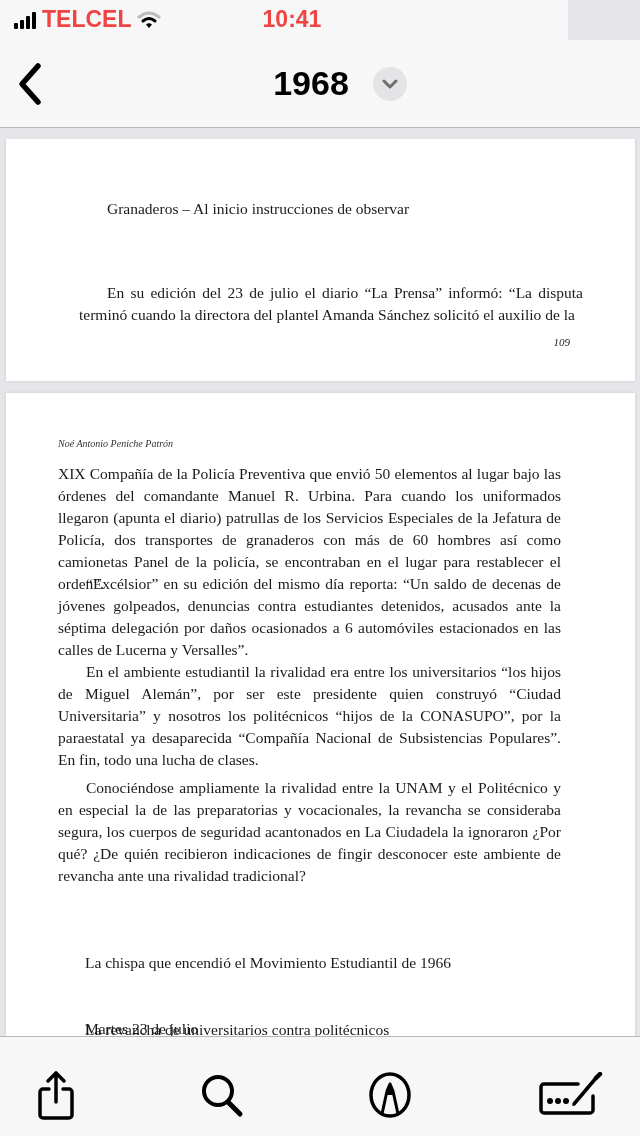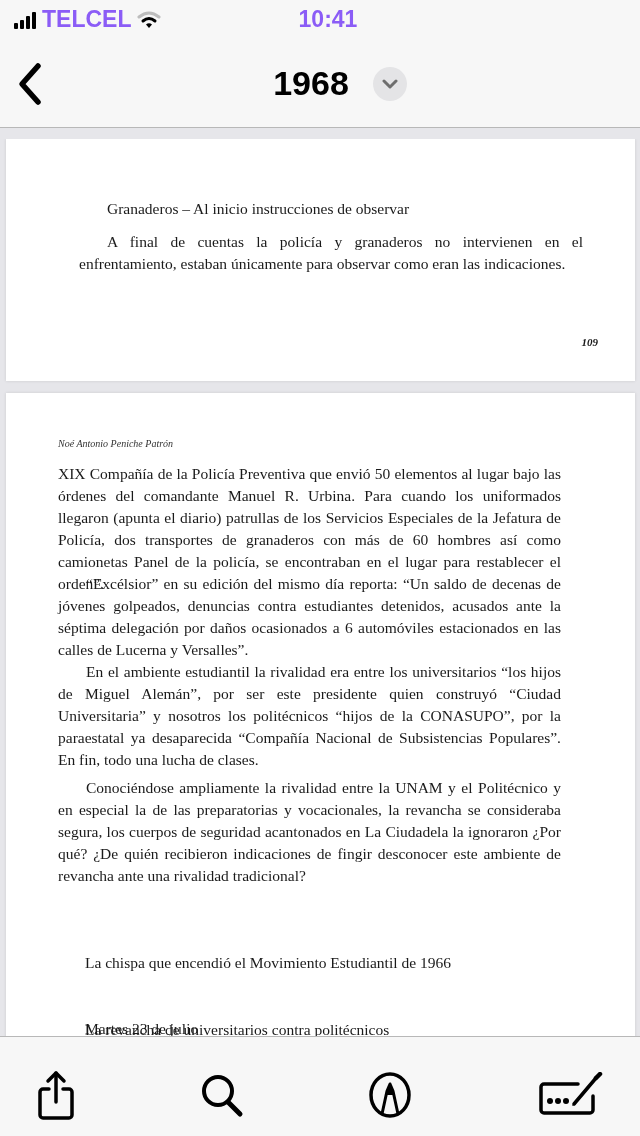--- a/index.html
+++ b/index.html
@@ -2,25 +2,25 @@
 <html><head>
   <meta charset="utf-8">
   <style>
     * { box-sizing: border-box; margin: 0; padding: 0; }
     html, body {
       width: 640px; height: 1136px; overflow: hidden;
       background: #e6e6ea;
       font-family: "Liberation Sans", sans-serif;
     }
     .status-bar {
-      position: absolute; top: 0; left: 0; width: 640px; height: 40px;
+      position: absolute; top: 0; left: 0; width: 568px; height: 40px;
       background: #f7f7f7;
       display: flex; align-items: center;
       font-family: "Liberation Sans", sans-serif;
-      font-weight: bold; font-size: 23px; color: #8b5cf6;
+      font-weight: bold; font-size: 23px; color: #ef4444;
     }
     .sb-left { position: absolute; left: 14px; top: 6px; display: flex; align-items: center; gap: 6px; }
     .sb-center { position: absolute; left: 16px; right: 0; top: 6px; text-align: center; }
     .sb-right { position: absolute; right: 14px; top: 6px; display: flex; align-items: center; gap: 6px; }
     .signal { display: flex; align-items: flex-end; gap: 2px; height: 18px; }
     .signal span { width: 4px; background: #000; border-radius: 1px; }
     .battery {
       width: 44px; height: 22px; border: 2px solid #a8a8a8; border-radius: 6px;
       position: relative; padding: 2px;
     }
@@ -63,21 +63,21 @@
     .page1 { top: 0; height: 242px; }
     .page2 { top: 254px; height: 660px; }
 
     .pline {
       position: absolute; font-size: 15.5px; line-height: 20px; white-space: nowrap;
     }
     .justify {
       position: absolute; font-size: 15.5px; line-height: 22px; text-align: justify;
     }
     .page-number {
-      position: absolute; right: 37px; top: 197px; font-style: italic; font-size: 11px; font-weight: bold;
+      position: absolute; right: 65px; top: 197px; font-style: italic; font-size: 11px;
     }
     .running-head {
       position: absolute; left: 52px; top: 45px; font-style: italic; font-size: 10px; color: #333;
     }
 
     .toolbar {
       position: absolute; top: 1036px; left: 0; width: 640px; height: 100px;
       background: #f7f7f7; border-top: 1px solid #b8b8b8;
     }
     .tool {
@@ -119,21 +119,21 @@
         <path d="M2 2 L8 8 L14 2" stroke="#6e6e6e" stroke-width="3" fill="none" stroke-linecap="round" stroke-linejoin="round"></path>
       </svg>
     </div>
   </div>
 </div>
 
 <div class="reader">
 
   <div class="page page1">
     <div class="pline" style="left:101px; top:60px;">Granaderos – Al inicio instrucciones de observar</div>
-    <div class="justify" style="left:73px; width:504px; top:92px; text-indent:28px;">A final de cuentas la policía y granaderos no intervienen en el enfrentamiento, estaban únicamente para observar como eran las indicaciones.</div>
+    <div class="justify" style="left:73px; width:504px; top:143px; text-indent:28px;">En su edición del 23 de julio el diario “La Prensa” informó: “La disputa terminó cuando la directora del plantel Amanda Sánchez solicitó el auxilio de la</div>
     <div class="page-number">109</div>
   </div>
 
   <div class="page page2">
     <div class="running-head">Noé Antonio Peniche Patrón</div>
     <div class="justify" style="left:52px; width:503px; top:70px;">XIX Compañía de la Policía Preventiva que envió 50 elementos al lugar  bajo las órdenes del comandante Manuel R. Urbina. Para cuando los uniformados llegaron (apunta el diario) patrullas de los Servicios Especiales de la Jefatura de Policía, dos transportes de granaderos con más de 60 hombres así como camionetas Panel de la policía, se encontraban en el lugar para restablecer el orden”.</div>
     <div class="justify" style="left:52px; width:503px; top:180px; text-indent:28px;">“Excélsior” en su edición del mismo día reporta: “Un saldo de decenas de jóvenes golpeados, denuncias contra estudiantes detenidos, acusados ante la séptima delegación por daños ocasionados a 6 automóviles estacionados en las calles de Lucerna y Versalles”.</div>
     <div class="justify" style="left:52px; width:503px; top:268px; text-indent:28px;">En el ambiente estudiantil la rivalidad era entre los universitarios “los hijos de Miguel Alemán”, por ser este presidente quien construyó “Ciudad Universitaria” y nosotros los politécnicos “hijos de la CONASUPO”, por la paraestatal ya desaparecida “Compañía Nacional de Subsistencias Populares”.  En fin, todo una lucha de clases.</div>
     <div class="justify" style="left:52px; width:503px; top:384px; text-indent:28px;">Conociéndose ampliamente la rivalidad entre la UNAM y el Politécnico y en especial la de las preparatorias y vocacionales, la revancha se consideraba segura, los cuerpos de seguridad acantonados en La Ciudadela la ignoraron ¿Por qué? ¿De quién recibieron indicaciones de fingir desconocer este ambiente de revancha ante una rivalidad tradicional?</div>
     <div class="pline" style="left:79px; top:560px;">La chispa que encendió el Movimiento Estudiantil de 1966</div>

